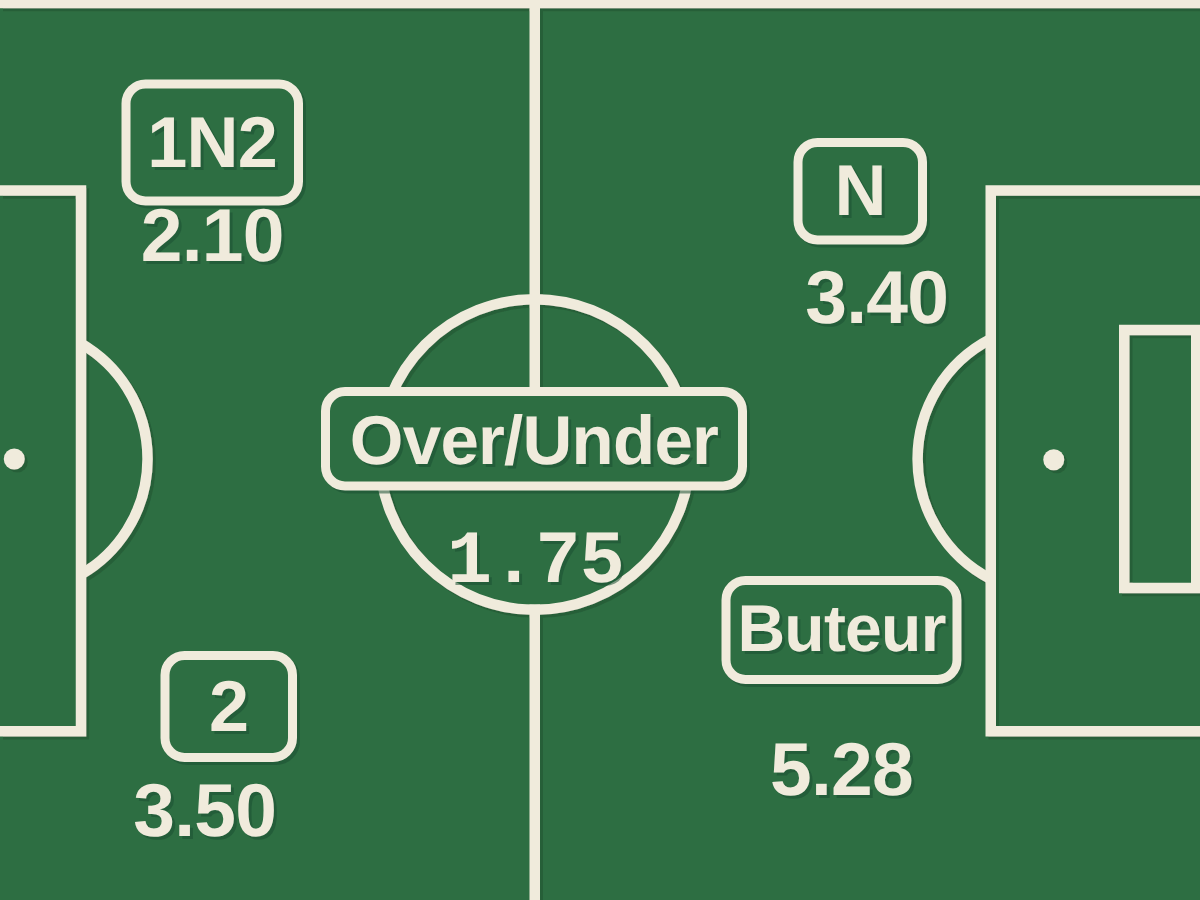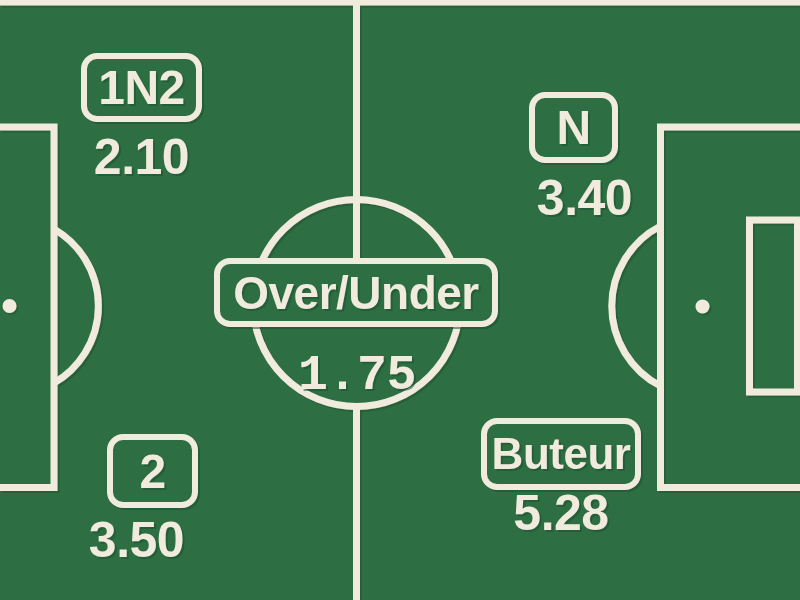--- a/index.html
+++ b/index.html
@@ -18,29 +18,29 @@
     box-shadow:2px 2px 0 rgba(27,81,51,.55);
     text-shadow:2px 2px 0 rgba(27,81,51,.55);
     cursor:pointer;
   }
   .odds{
     position:absolute;text-align:center;color:#f0ebdc;font-weight:700;
     font-size:50px;line-height:52px;height:52px;letter-spacing:-0.5px;
     text-shadow:2px 2px 0 rgba(27,81,51,.55);
   }
   
-  .b-1n2{left:81px;top:53px;width:121px;height:69px;font-size:48px;}
+  .b-1n2{left:81px;top:53px;width:121px;height:84px;font-size:48px;}
   .o-1n2{left:61px;top:131px;width:161px;}
   .b-n{left:529px;top:92px;width:89px;height:71px;font-size:48px;}
   .o-n{left:504px;top:172px;width:161px;}
   .b-ou{left:214px;top:258px;width:284px;height:69px;font-size:46px;}
   .o-ou{left:277px;top:350px;width:160px;font-family:Liberation Mono, monospace;}
   .b-2{left:107px;top:434px;width:91px;height:74px;font-size:48px;}
   .o-2{left:56px;top:514px;width:161px;}
-  .b-buteur{left:481px;top:418px;width:160px;height:72px;font-size:44px;}
+  .b-buteur{left:481px;top:384px;width:160px;height:72px;font-size:44px;}
   .o-buteur{left:481px;top:487px;width:160px;}
 </style>
 </head>
 <body>
 
 <div class="stage">
 
   <svg class="pitch-svg" viewBox="0 0 800 600">
     <defs>
       <filter id="ls" x="-5%" y="-5%" width="110%" height="110%">

